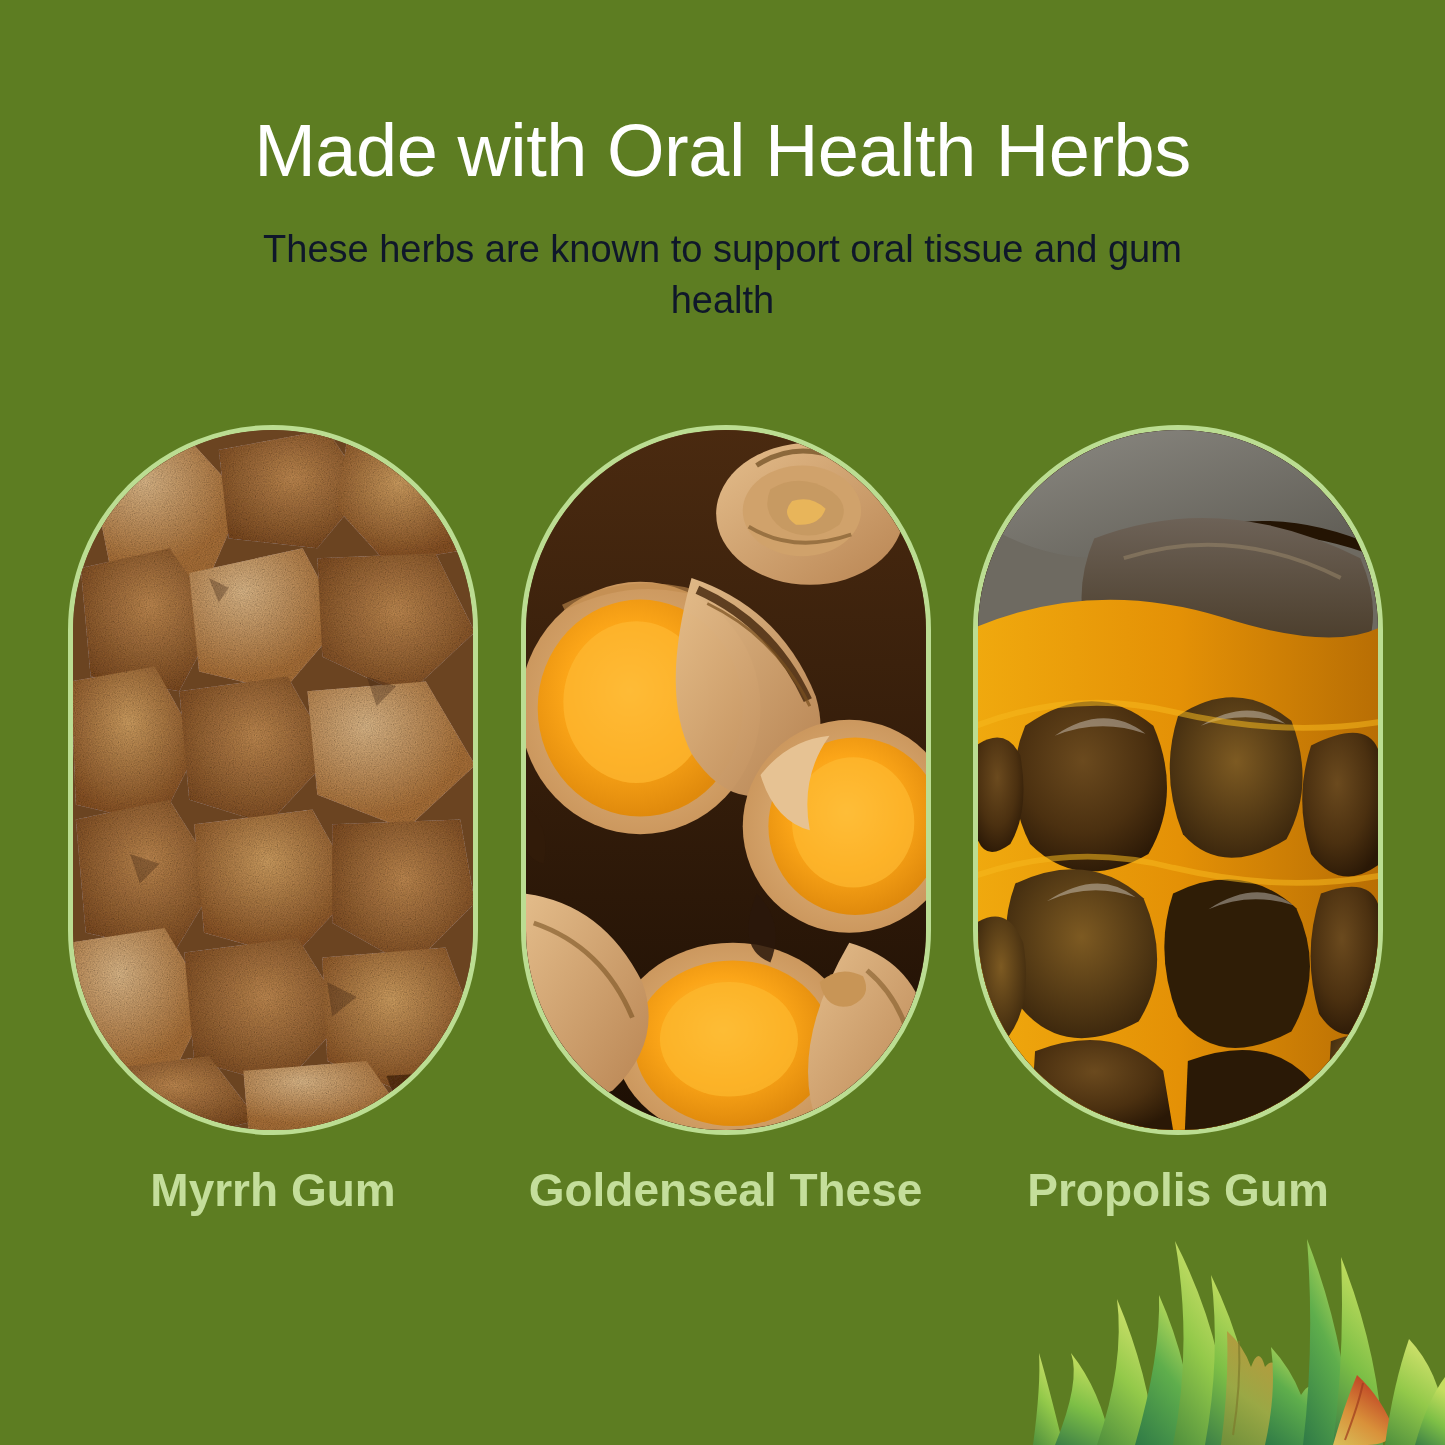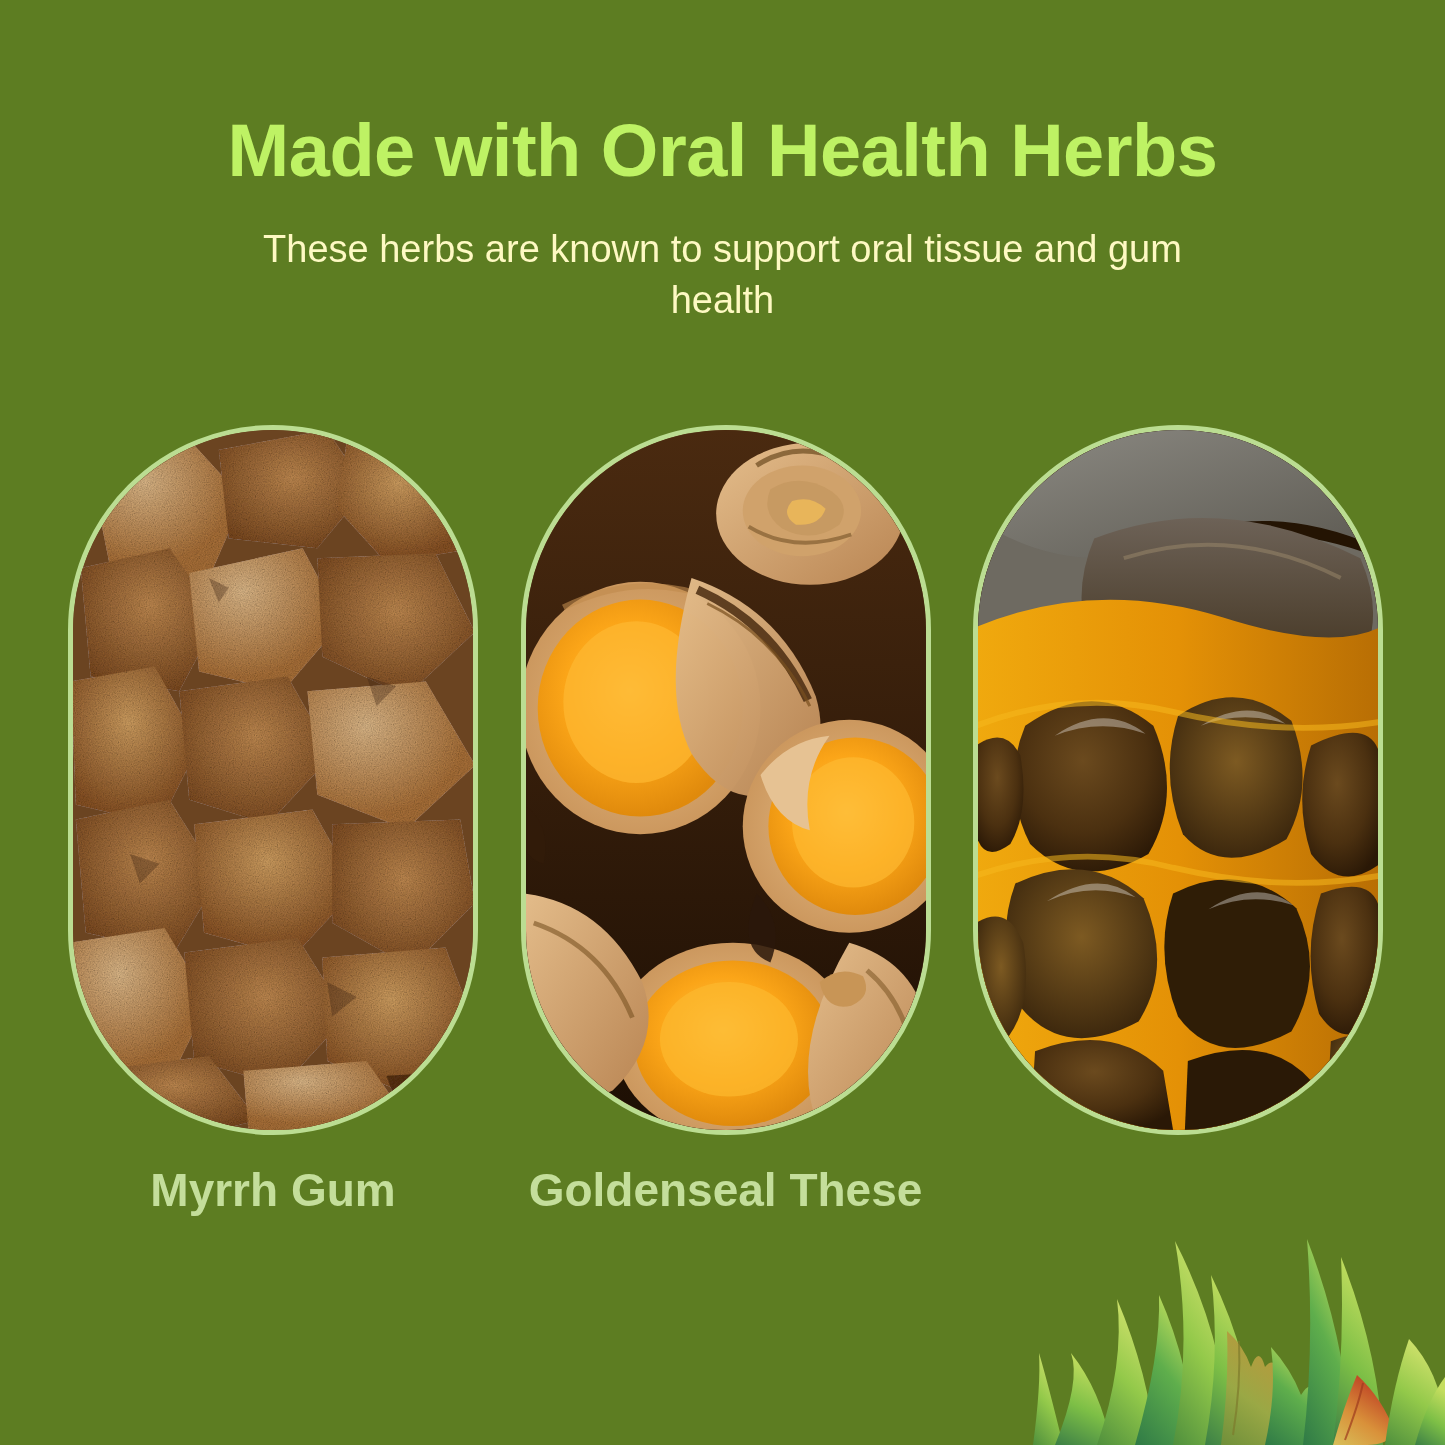--- a/index.html
+++ b/index.html
@@ -18,31 +18,31 @@
   }
 
   
   .header{
     position:absolute; left:0; top:0; width:1445px;
     text-align:center;
     padding-top:112px;
   }
   .title{
     font-size:74px;
-    font-weight:bold;
+    font-weight:normal;
     letter-spacing:-0.5px;
-    color:#bef264;
+    color:#ffffff;
     line-height:1.05;
     white-space:nowrap;
   }
   .subtitle{
     margin-top:34px;
     font-size:38px;
     font-weight:400;
-    color:#fef9c3;
+    color:#0f172a;
     line-height:1.35;
     max-width:980px;
     margin-left:auto;
     margin-right:auto;
     text-align:center;
   }
 
   
   .cards{
     position:absolute;
@@ -269,20 +269,21 @@
             <path d="M228 300 q48 -30 86 -2 q-44 -14 -86 2Z"></path>
             <path d="M72 478 q52 -34 90 -4 q-46 -16 -90 4Z"></path>
             <path d="M236 486 q50 -32 86 -4 q-44 -14 -86 4Z"></path>
           </g>
           <g opacity=".55" stroke="#F5B81D" stroke-width="6" fill="none">
             <path d="M0 300 Q100 262 200 286 Q310 312 410 296"></path>
             <path d="M0 452 Q100 418 200 444 Q310 470 410 452"></path>
           </g>
         </svg>
       </div>
+      <div class="card-label">Propolis Gum</div>
     </div>
 
   </div>
 
   <svg class="plant" viewBox="0 0 430 210">
     <defs>
       <linearGradient id="lf1" x1="0" y1="1" x2="0.4" y2="0">
         <stop offset="0%" stop-color="#4f8f3d"></stop>
           <stop offset="55%" stop-color="#93c94a"></stop>
         <stop offset="100%" stop-color="#cde06a"></stop>

